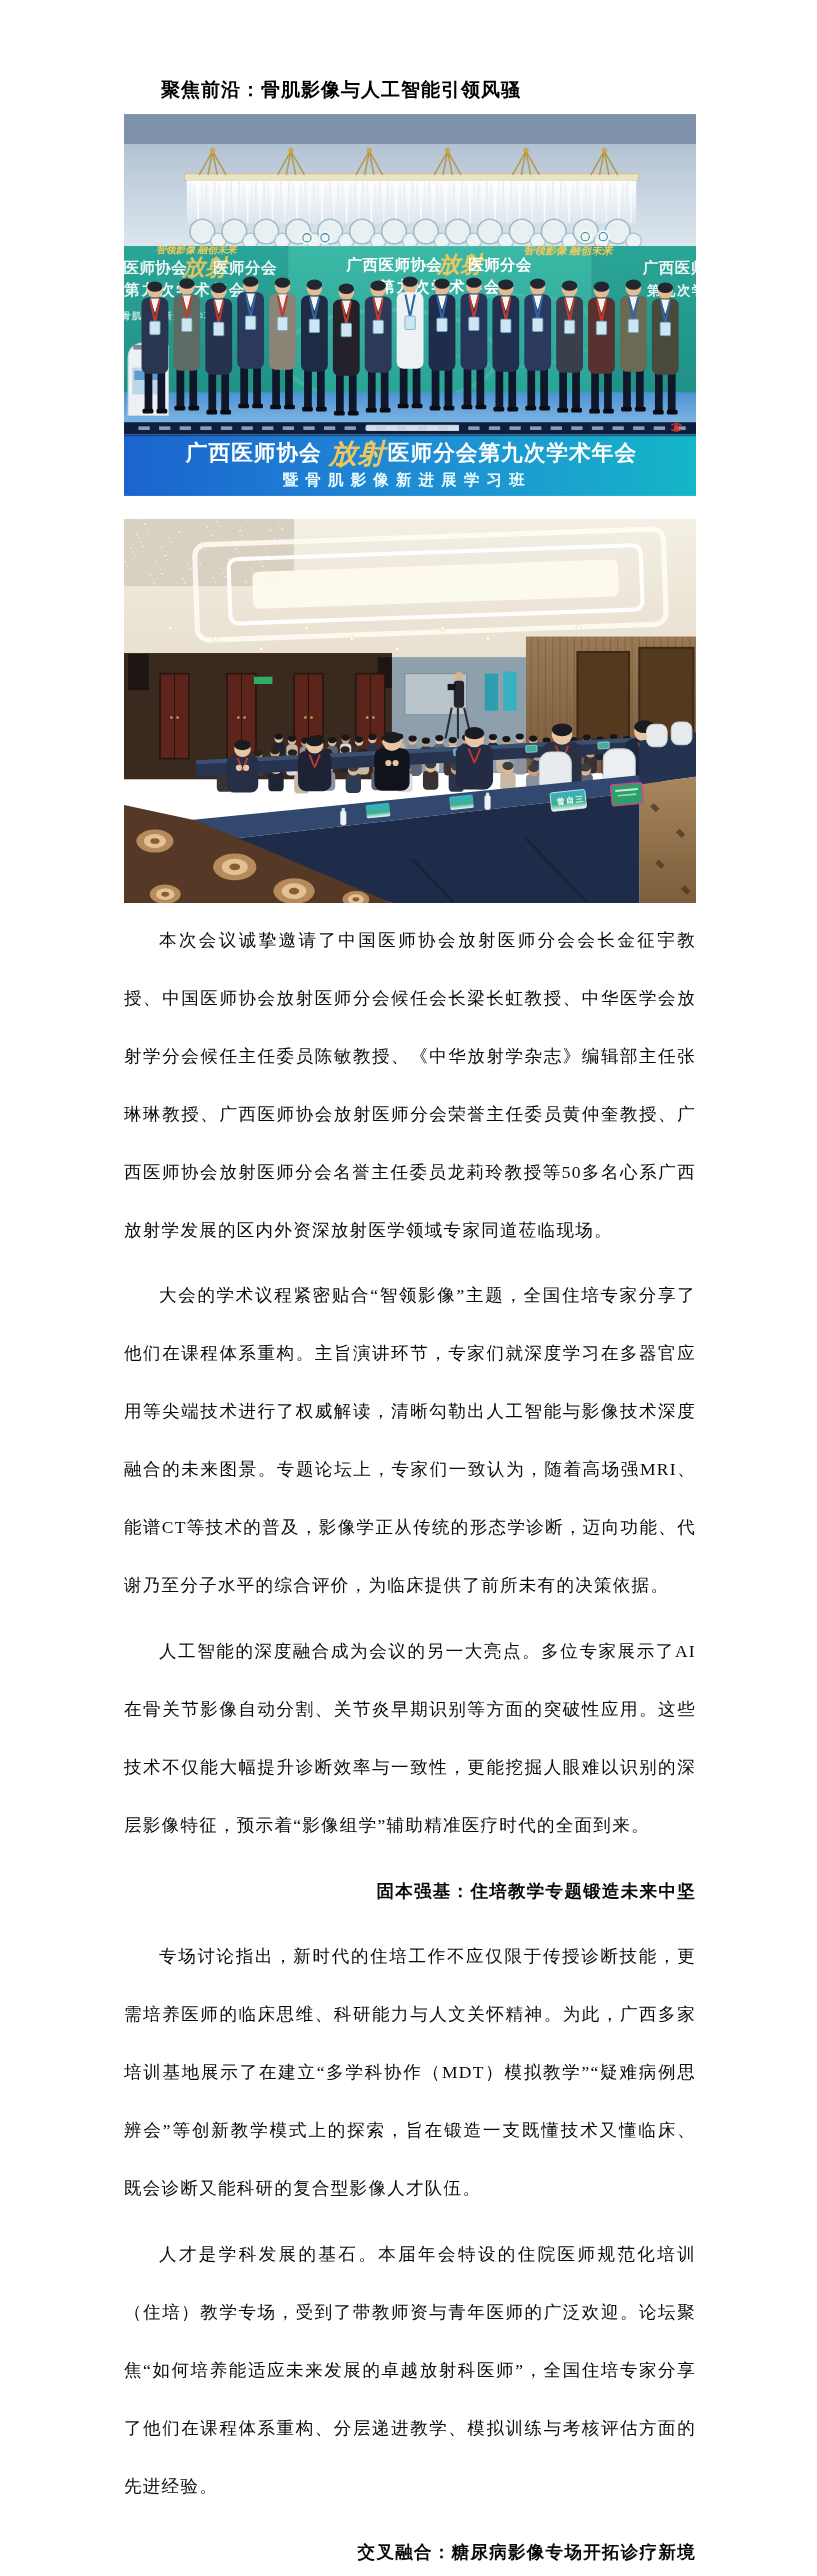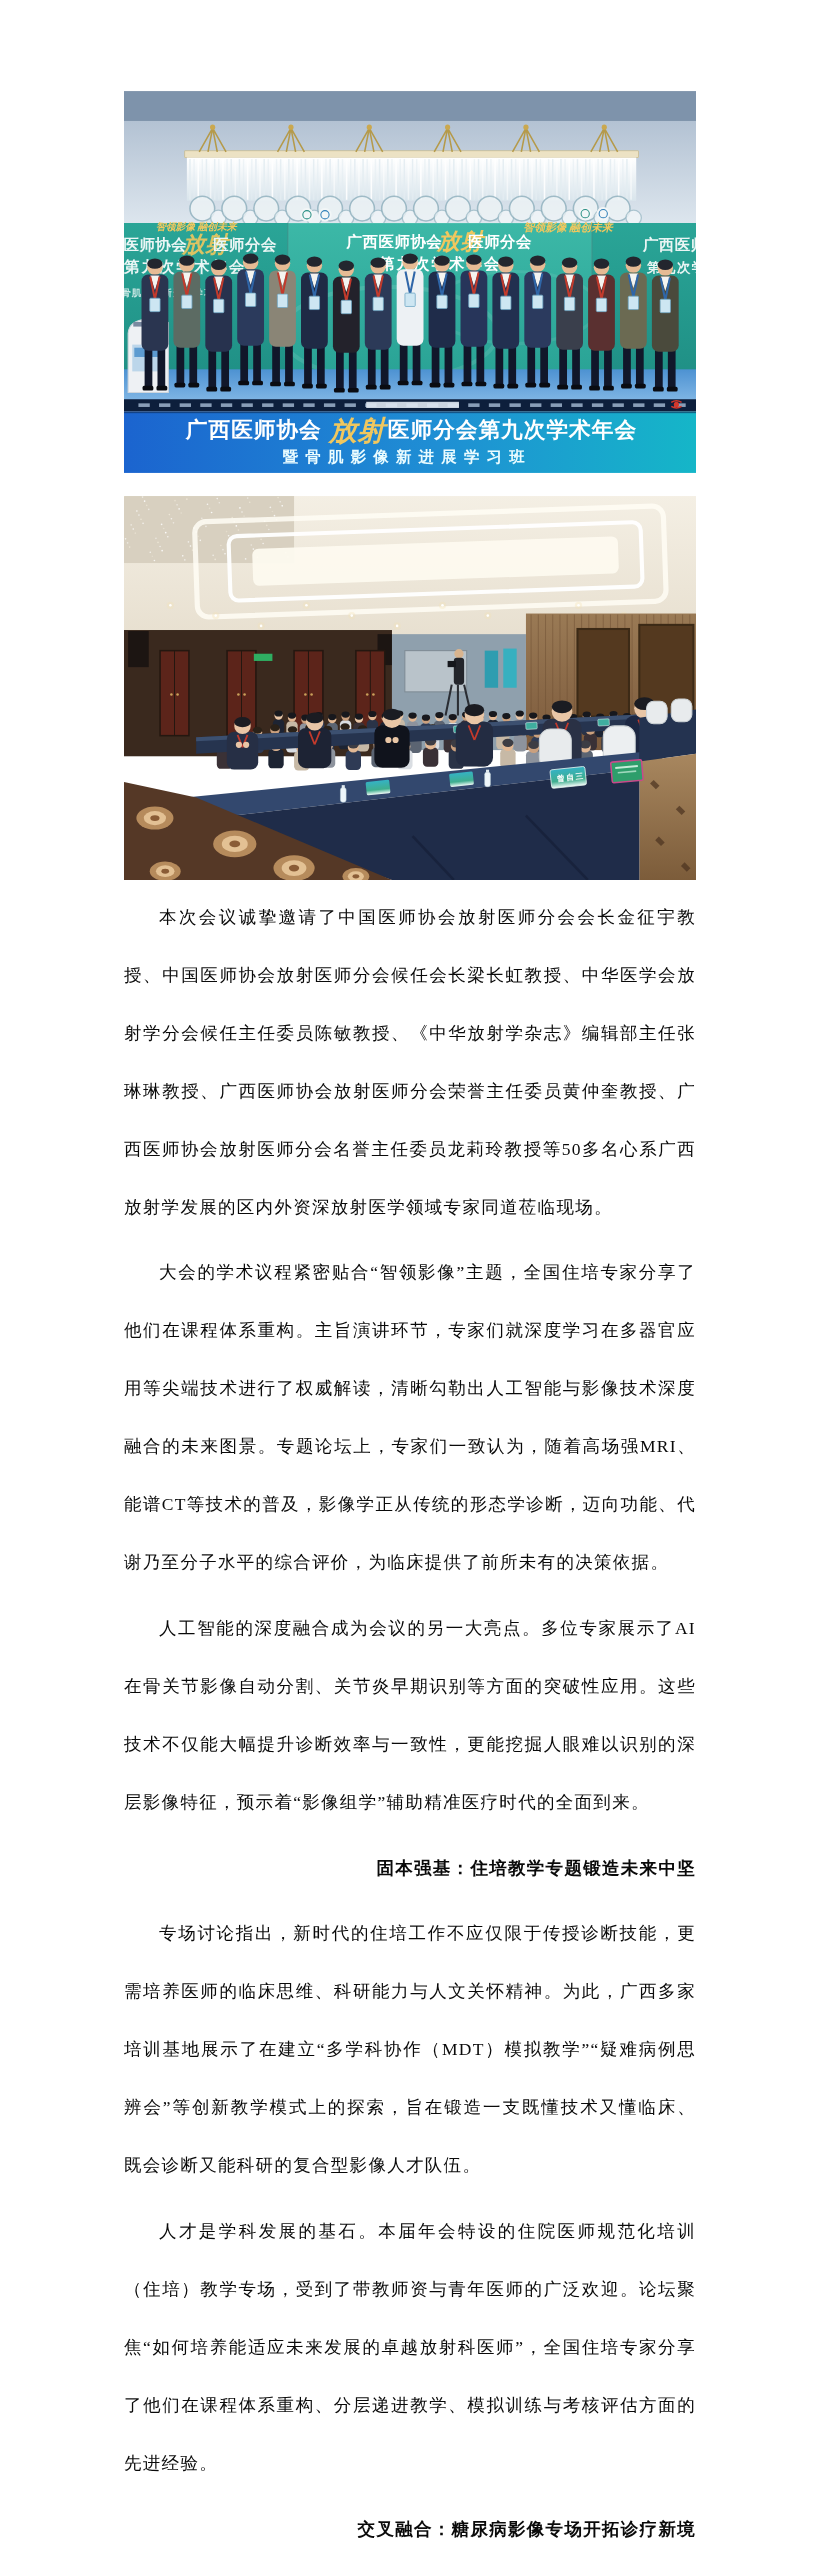--- a/index.html
+++ b/index.html
@@ -29,20 +29,21 @@
   .scr-gold{font-family:"Liberation Serif",serif;font-style:italic;font-weight:bold;}
   .slogan{font-family:"Liberation Serif",serif;font-style:italic;font-weight:bold;}
   .bannertxt{font-family:"Liberation Sans",sans-serif;font-weight:bold;}
   .cardtxt{font-family:"Liberation Sans",sans-serif;font-weight:bold;}
 </style>
 </head>
 <body>
 
 <main class="doc">
 
+  <h1 class="title">聚焦前沿：骨肌影像与人工智能引领风骚</h1>
 
   <figure class="photo1">
     <svg viewBox="0 0 1110 741" width="572" height="382">
       <defs>
         <linearGradient id="wallG" x1="0" y1="0" x2="0" y2="1">
           <stop offset="0" stop-color="#b3c2d3"></stop>
             <stop offset="1" stop-color="#dde6ee"></stop>
         </linearGradient>
         <linearGradient id="crystalG" x1="0" y1="0" x2="0" y2="1">
           <stop offset="0" stop-color="#ffffff"></stop>

